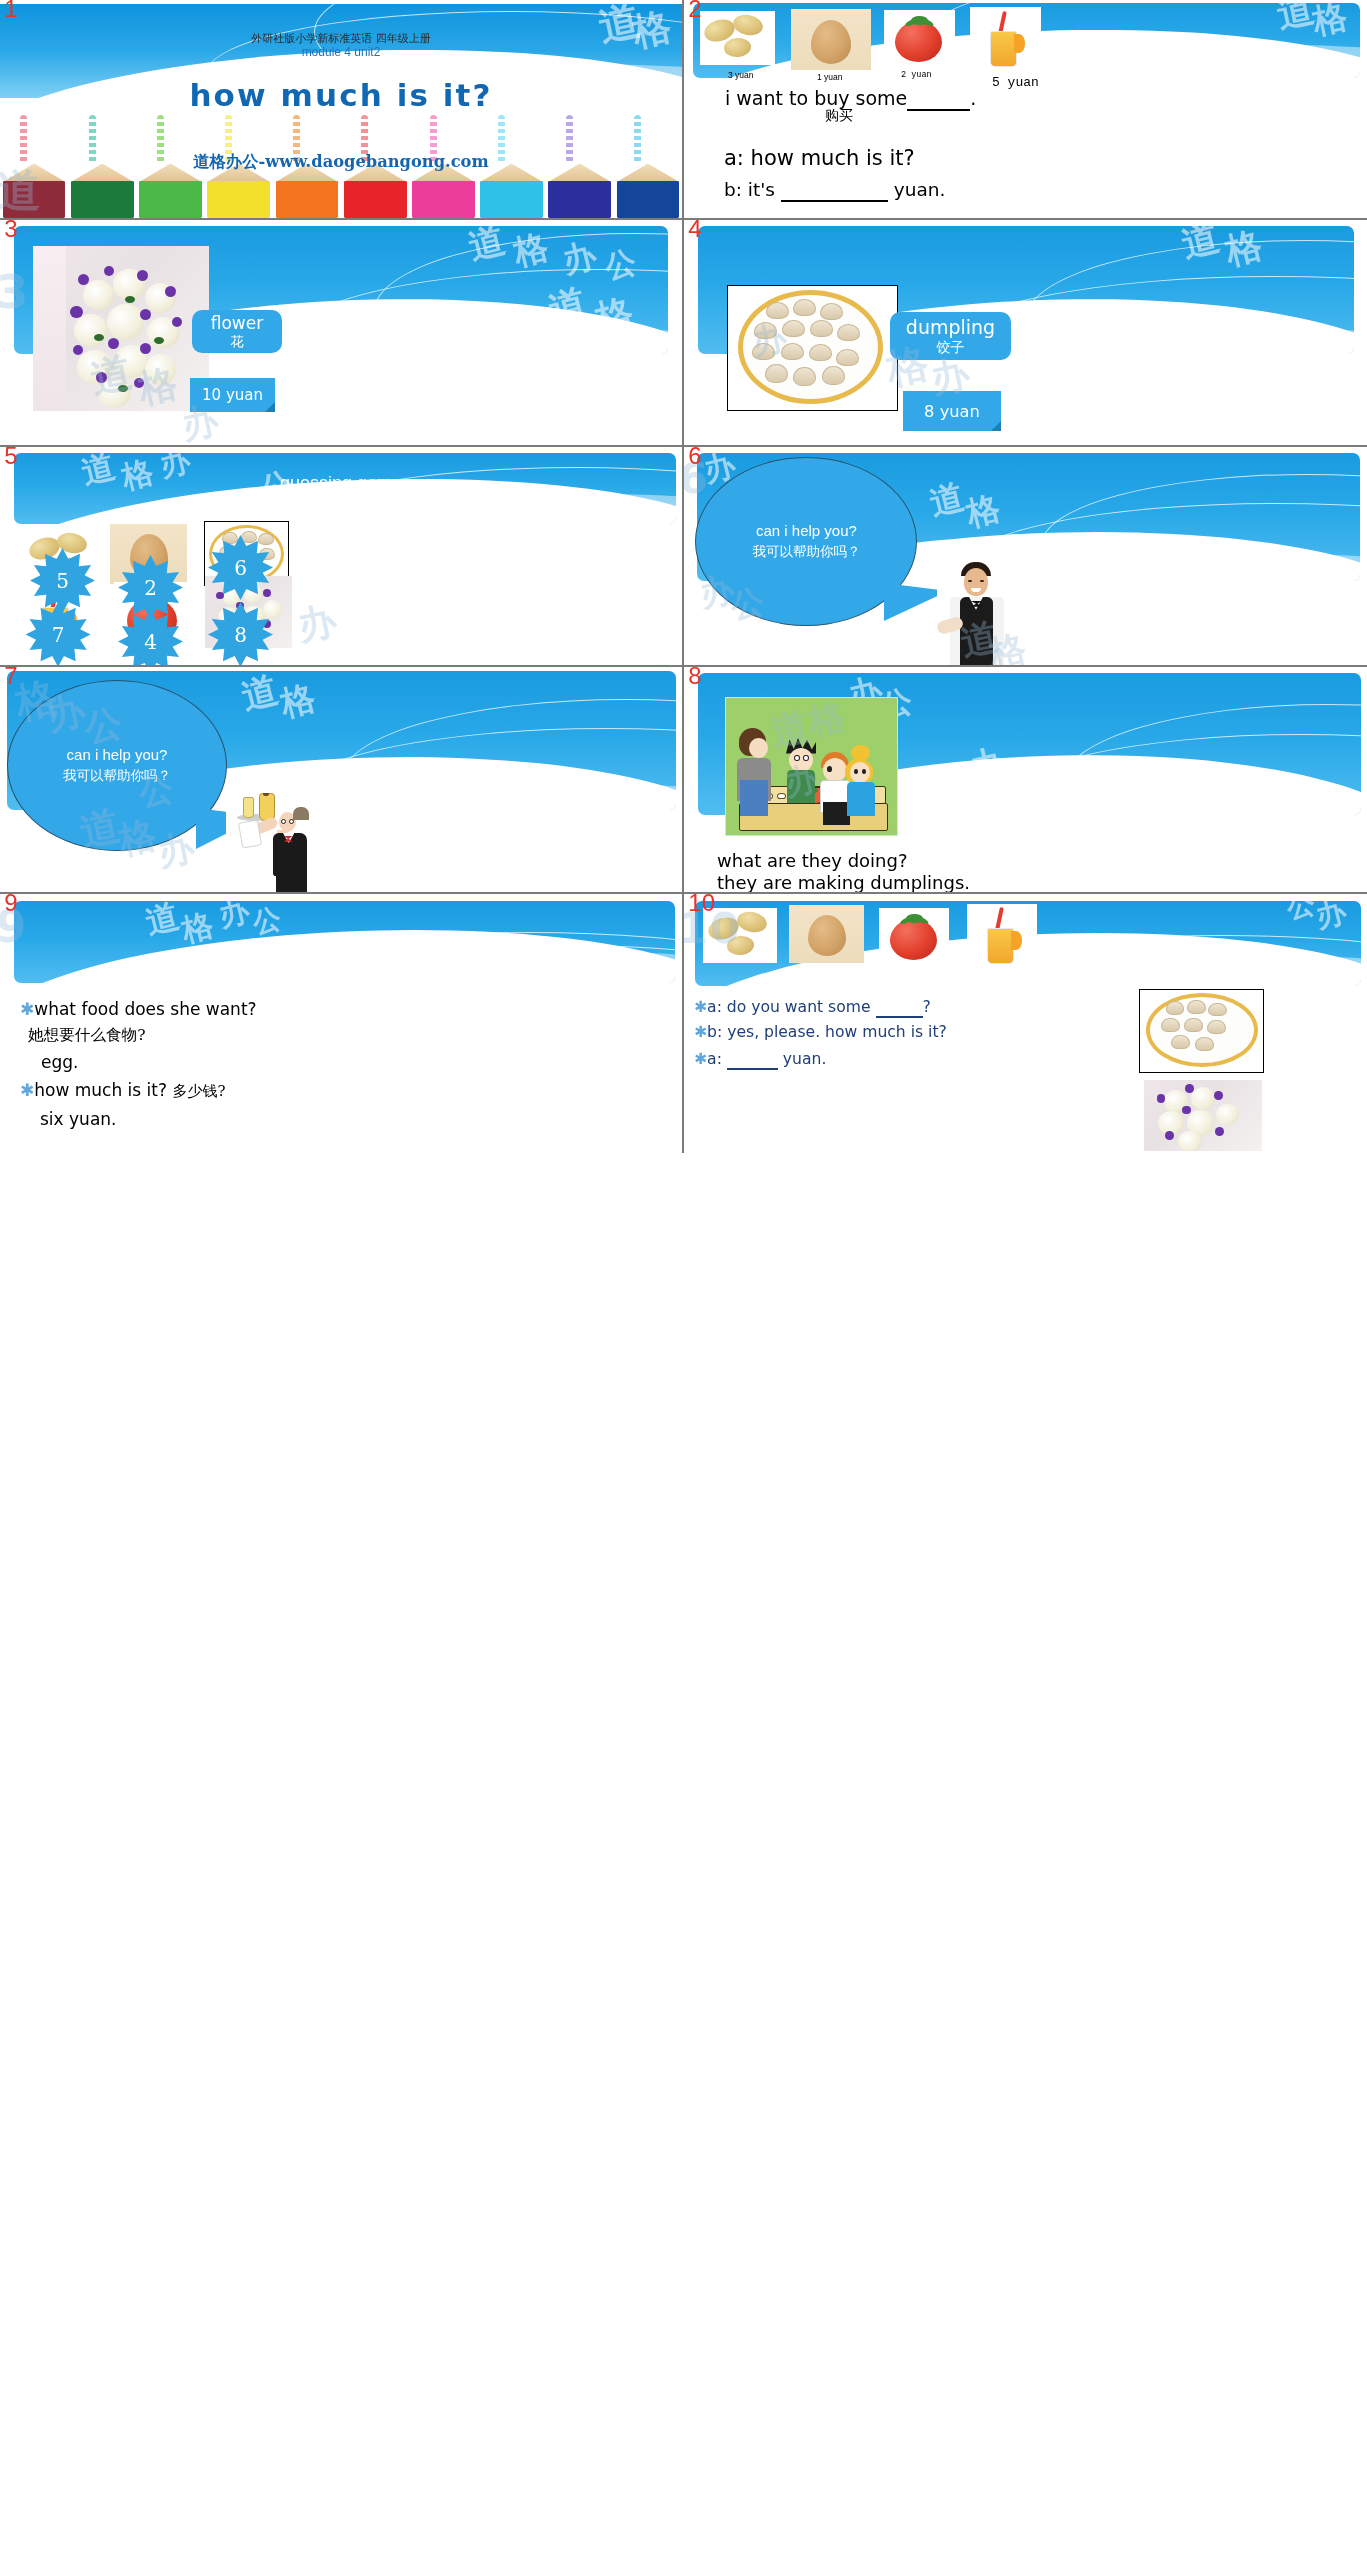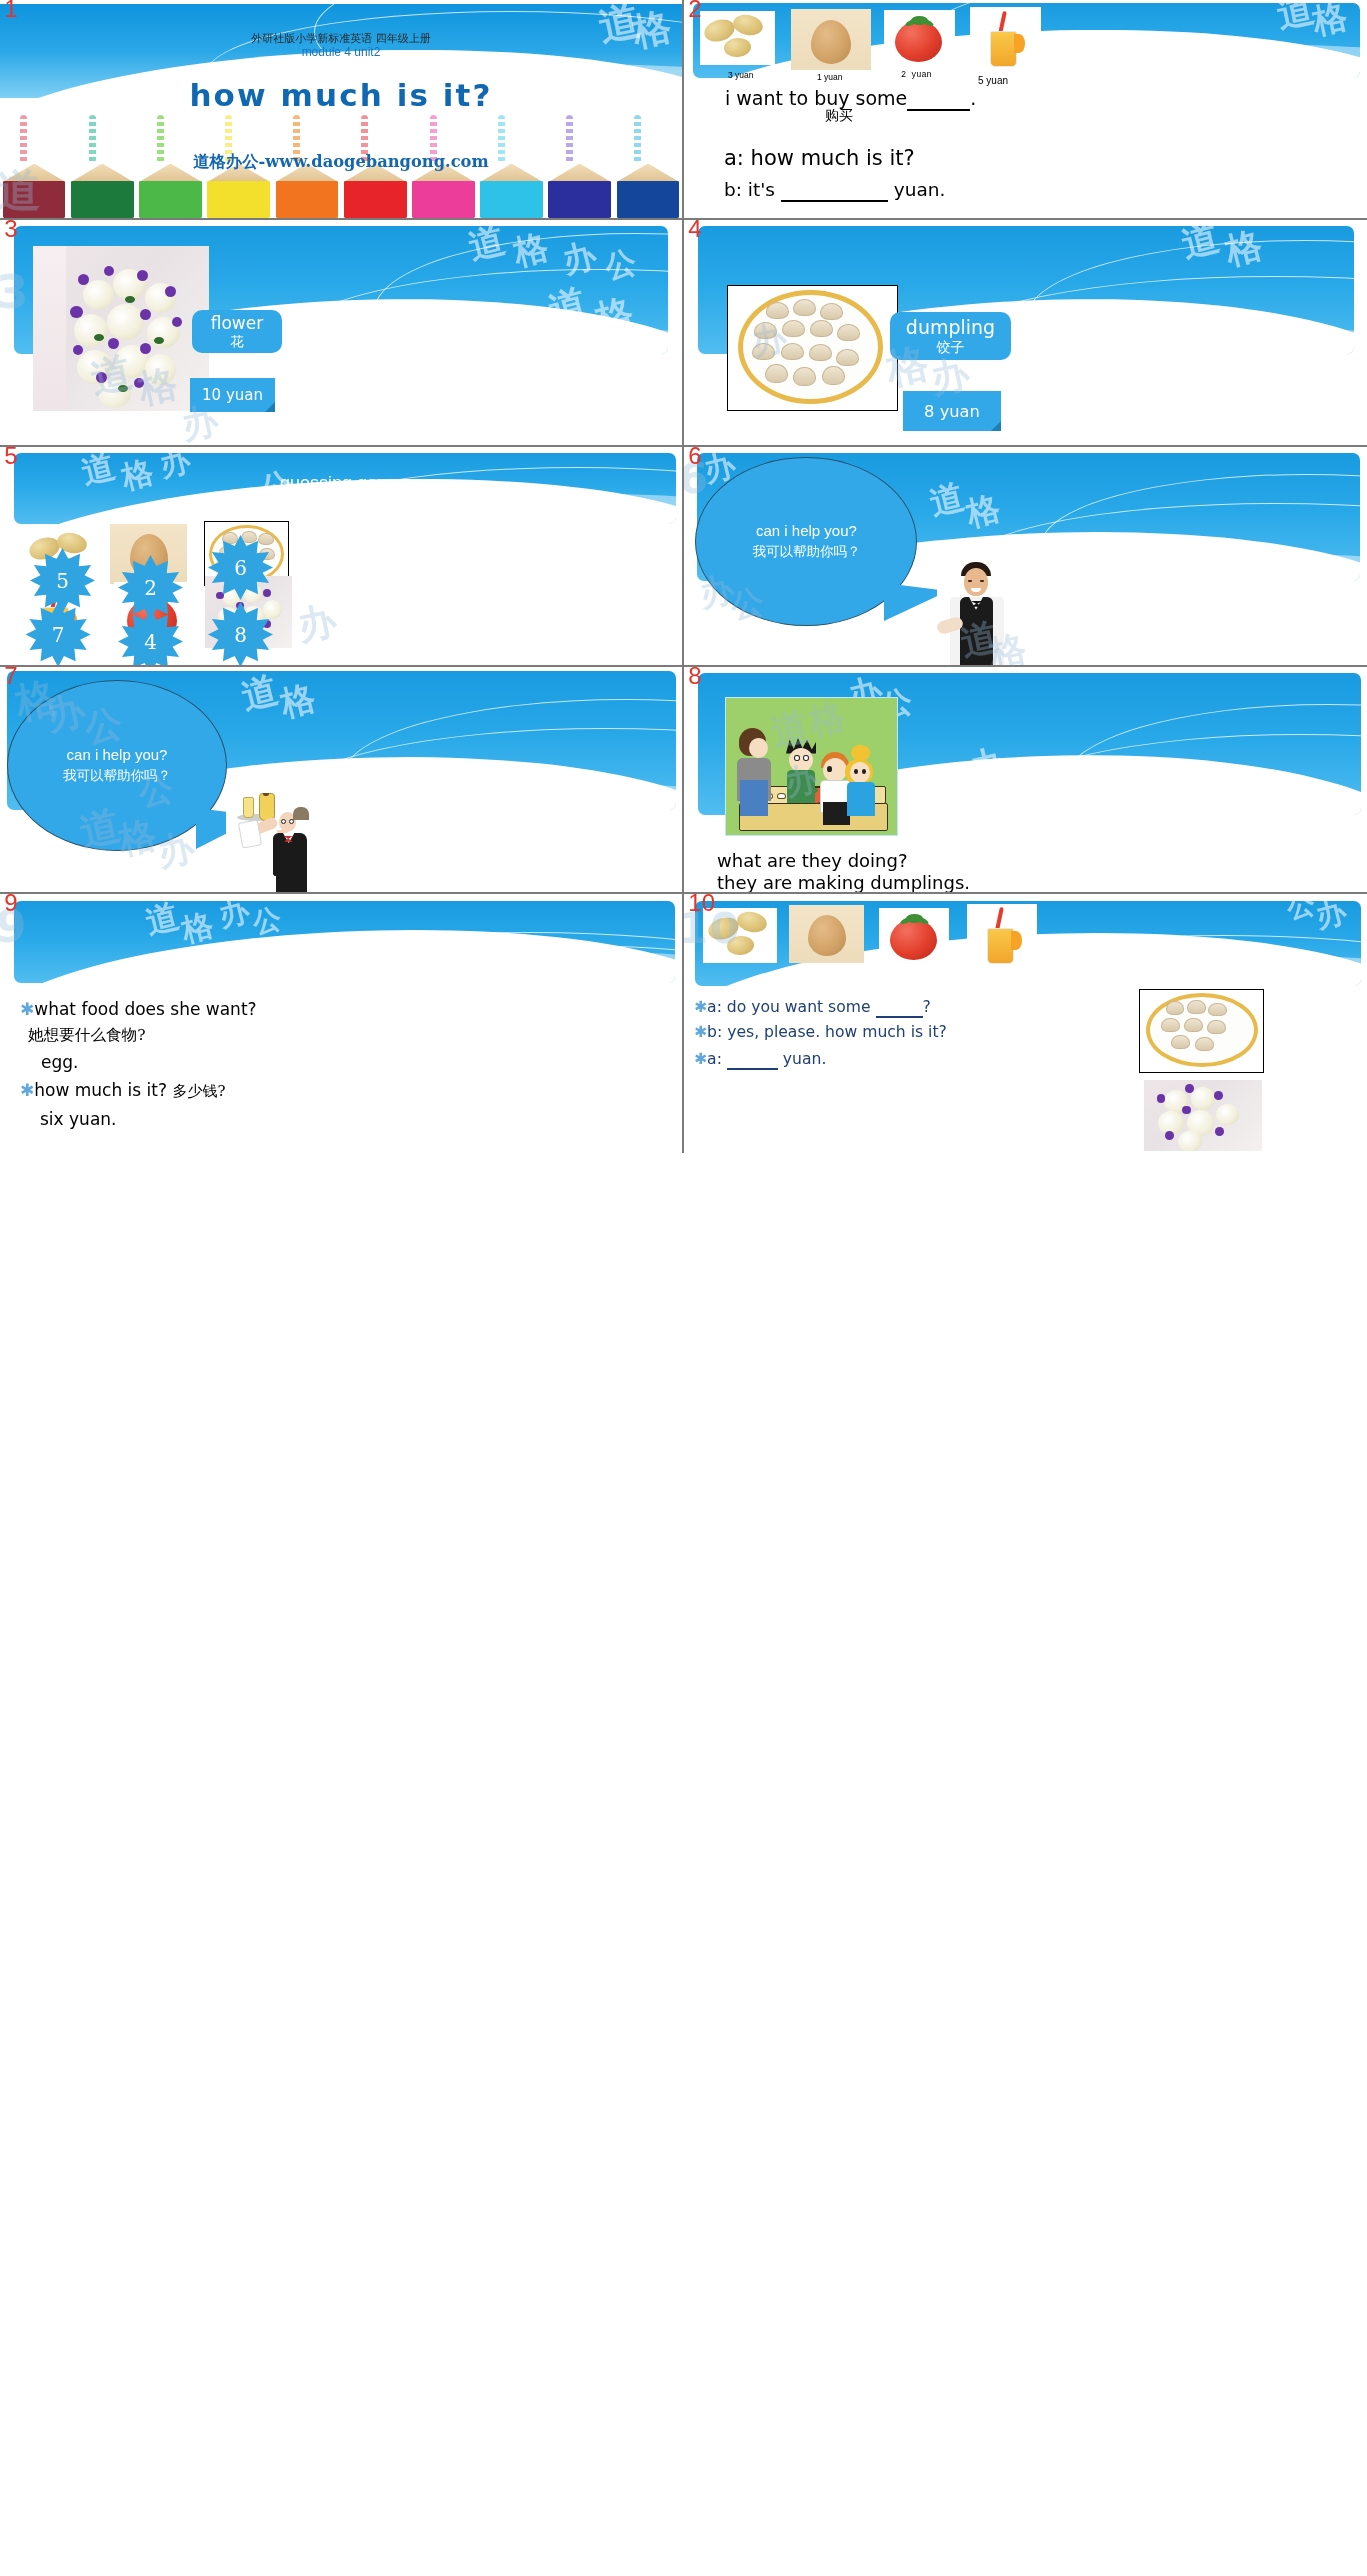--- a/index.html
+++ b/index.html
@@ -223,21 +223,21 @@
       </div>
       <div class="ph" style="left:286px;top:7px;width:71px;height:65px;">
         <div class="straw" style="left:30px;top:3.6px;height:28px;"></div>
         <div class="juice-glass" style="left:20px;top:24px;width:27px;height:36px;"></div>
         <div class="orange-wedge" style="left:44px;top:27px;width:11.4px;height:18.5px;"></div>
       </div>
 
       <div style="position:absolute;left:44px;top:70px;font-size:8.5px;font-family:'Liberation Sans',sans-serif;">3 yuan</div>
       <div style="position:absolute;left:133px;top:72px;font-size:8.5px;font-family:'Liberation Sans',sans-serif;">1 yuan</div>
       <div style="position:absolute;left:217px;top:70px;font-size:8.5px;font-family:Liberation Mono, monospace;">2 yuan</div>
-      <div style="position:absolute;left:294px;top:75px;font-size:10px;font-family:Liberation Sans, sans-serif;">5 yuan</div>
+      <div style="position:absolute;left:308px;top:75px;font-size:13px;font-family:Liberation Mono, monospace;">5 yuan</div>
 
       <div style="position:absolute;left:41px;top:87px;font-size:19px;" class="line-text">
         <span>i want to  buy  some</span><span class="ul" style="width:63px;">&nbsp;</span><span>.</span>
       </div>
       <div style="position:absolute;left:141px;top:107px;font-size:14px;font-family:'DejaVu Serif',serif;">购买</div>
       <div style="position:absolute;left:40px;top:146px;font-size:21px;" class="line-text">a: how much is it?</div>
       <div style="position:absolute;left:40px;top:179px;font-size:18.5px;" class="line-text">
         <span>b: it's</span> <span class="ul" style="width:107px;">&nbsp;</span> <span>yuan.</span>
       </div>
     </div>

